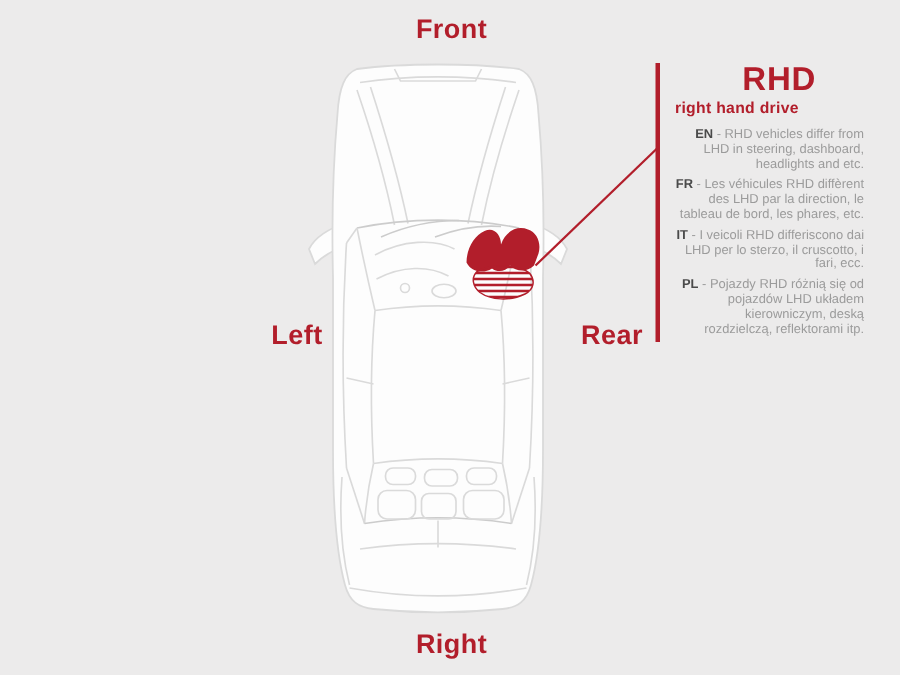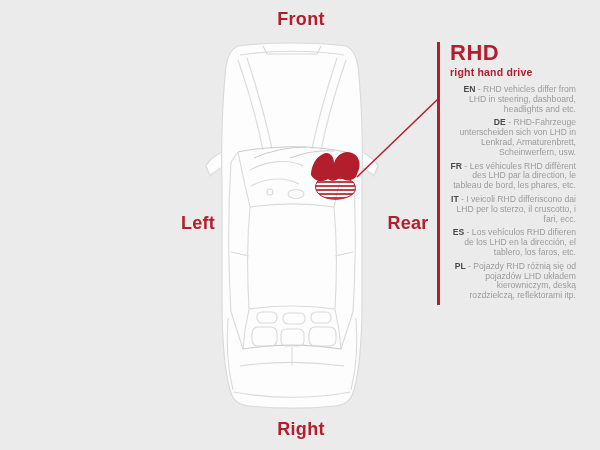--- a/index.html
+++ b/index.html
@@ -42,20 +42,21 @@
     width:152px;
     border-left:3px solid var(--accent-red);
     padding-left:10px;
   }
   .rhd-title{
     font-size:22px;
     font-weight:bold;
     color:var(--accent-red);
     line-height:1;
     letter-spacing:.5px;
+    text-align:center;
   }
   .rhd-subtitle{
     font-size:10.5px;
     font-weight:bold;
     color:var(--accent-red);
     margin-top:2px;
     letter-spacing:.2px;
   }
   .rhd-entries{margin-top:7px;width:126px;text-align:right;}
   .entry{
@@ -172,21 +173,19 @@
   <div class="dir-label" id="label-front">Front</div>
   <div class="dir-label" id="label-rear">Right</div>
   <div class="dir-label" id="label-left">Left</div>
   <div class="dir-label" id="label-right">Rear</div>
 
   <div class="rhd-panel">
     <div class="rhd-title">RHD</div>
     <div class="rhd-subtitle">right hand drive</div>
     <div class="rhd-entries">
       <p class="entry"><span class="code">EN</span><span> - </span><span>RHD vehicles differ from LHD in steering, dashboard, headlights and etc.</span></p>
-      <p class="entry"><span class="code">DE</span><span> - </span><span>RHD-Fahrzeuge unterscheiden sich von LHD in Lenkrad, Armaturenbrett, Scheinwerfern, usw.</span></p>
       <p class="entry"><span class="code">FR</span><span> - </span><span>Les véhicules RHD diffèrent des LHD par la direction, le tableau de bord, les phares, etc.</span></p>
       <p class="entry"><span class="code">IT</span><span> - </span><span>I veicoli RHD differiscono dai LHD per lo sterzo, il cruscotto, i fari, ecc.</span></p>
-      <p class="entry"><span class="code">ES</span><span> - </span><span>Los vehículos RHD difieren de los LHD en la dirección, el tablero, los faros, etc.</span></p>
       <p class="entry"><span class="code">PL</span><span> - </span><span>Pojazdy RHD różnią się od pojazdów LHD układem kierowniczym, deską rozdzielczą, reflektorami itp.</span></p>
     </div>
   </div>
 
 </div>
 
 </body></html>

